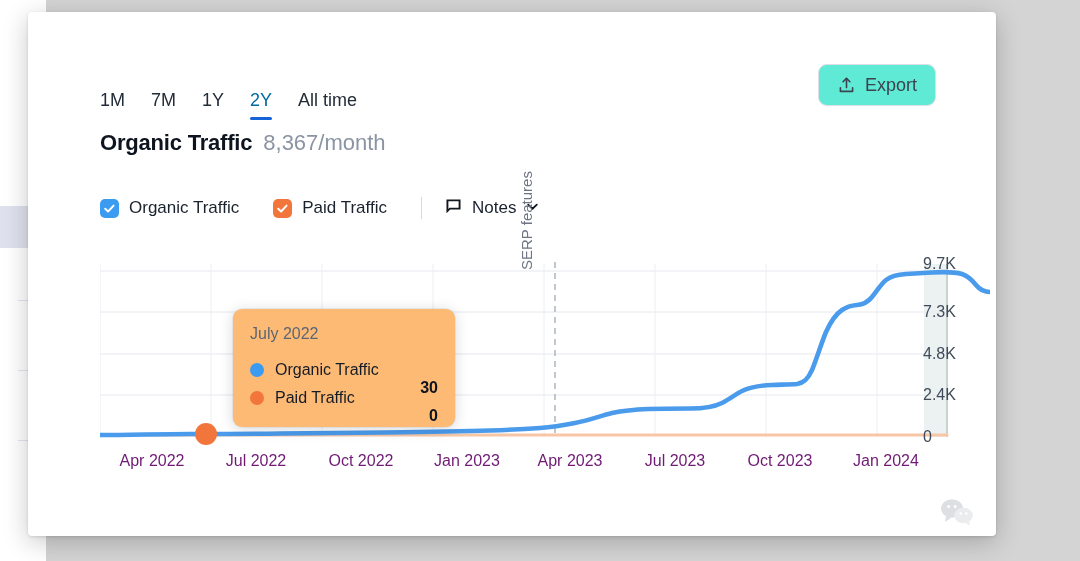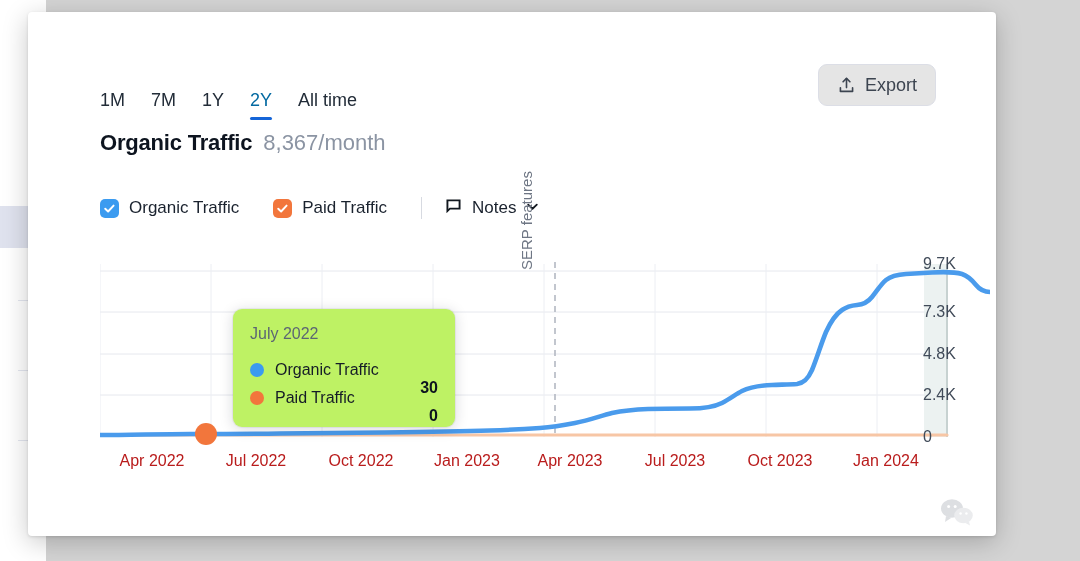--- a/index.html
+++ b/index.html
@@ -46,21 +46,21 @@
   .tab.active::after {
     content: ""; position: absolute; left: 0; right: 0; bottom: 0;
     height: 3px; background: #1565d8; border-radius: 2px;
   }
 
   
   #export-btn {
     position: absolute; right: 60px; top: 52px;
     display: flex; align-items: center; gap: 9px;
     height: 42px; padding: 0 18px;
-    background: #e5e5e5; border: 1px solid #dcdee6; border-radius: 9px;
+    background: #5eead4; border: 1px solid #dcdee6; border-radius: 9px;
     font-size: 18px; color: #3c4450; cursor: pointer;
   }
   #export-btn svg { display: block; }
 
   
   #headline { position: absolute; left: 72px; top: 118px; display: flex; align-items: baseline; gap: 11px; }
   #headline .h-title { font-size: 22px; font-weight: 700; color: #0d141f; letter-spacing: -0.2px; }
   #headline .h-value { font-size: 22px; color: #8b94a3; }
 
   
@@ -84,36 +84,36 @@
   
   #y-axis { position: absolute; left: 895px; top: 222px; width: 80px; height: 215px; }
   .ylab {
     position: absolute; left: 0; font-size: 16px; color: #414b59;
     transform: translateY(-50%); white-space: nowrap;
   }
 
   
   #x-axis { position: absolute; left: 72px; top: 440px; width: 890px; height: 24px; }
   .xlab {
-    position: absolute; top: 0; font-size: 16px; color: #b91c1c;
+    position: absolute; top: 0; font-size: 16px; color: #701a75;
     transform: translateX(-50%); white-space: nowrap;
   }
 
   
   #serp-label {
     position: absolute; left: 490px; top: 258px;
     font-size: 15px; color: #6e7684;
     transform: rotate(-90deg); transform-origin: left top;
     white-space: nowrap;
   }
 
   
   #tooltip {
     position: absolute; left: 205px; top: 297px; width: 222px;
-    background: #bef264; border-radius: 9px;
+    background: #fdba74; border-radius: 9px;
     box-shadow: 0 2px 14px rgba(16,24,40,0.17), 0 0 0 1px rgba(16,24,40,0.05);
     padding: 16px 17px 15px 17px;
   }
   #tt-date { font-size: 16px; color: #5c6673; margin-bottom: 13px; }
   .tt-row { display: flex; align-items: center; height: 28px; }
   .tt-dot { width: 14px; height: 14px; border-radius: 50%; flex: 0 0 auto; }
   .tt-name { font-size: 16px; color: #151c27; margin-left: 11px; }
   .tt-val { margin-left: auto; font-size: 16px; font-weight: 700; color: #0d141f; margin-top: 35px; }
 
   

